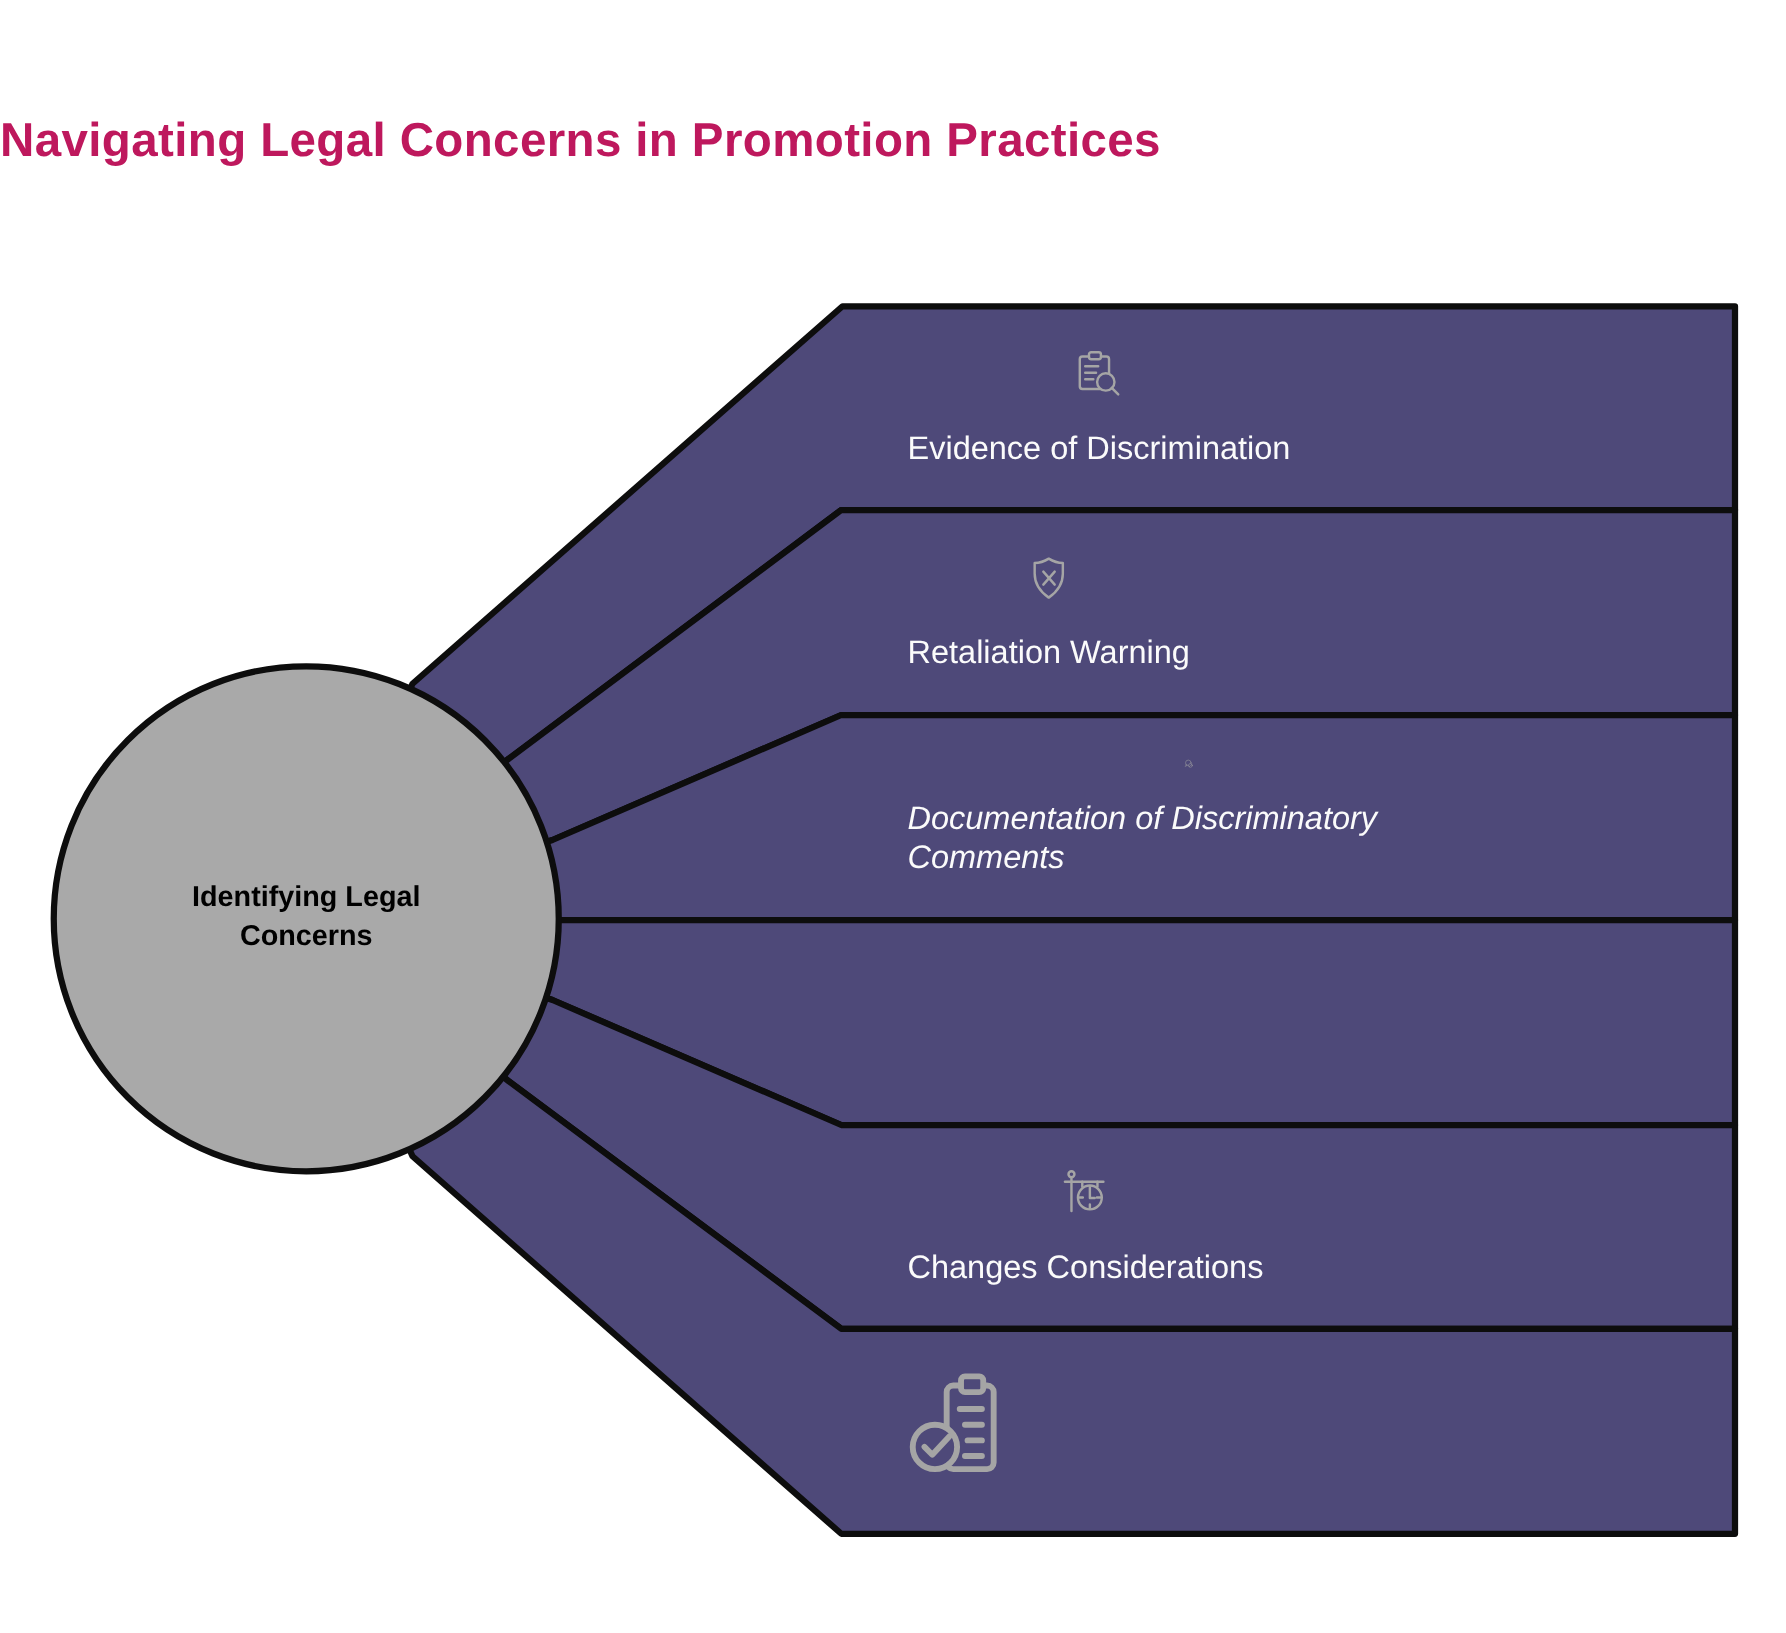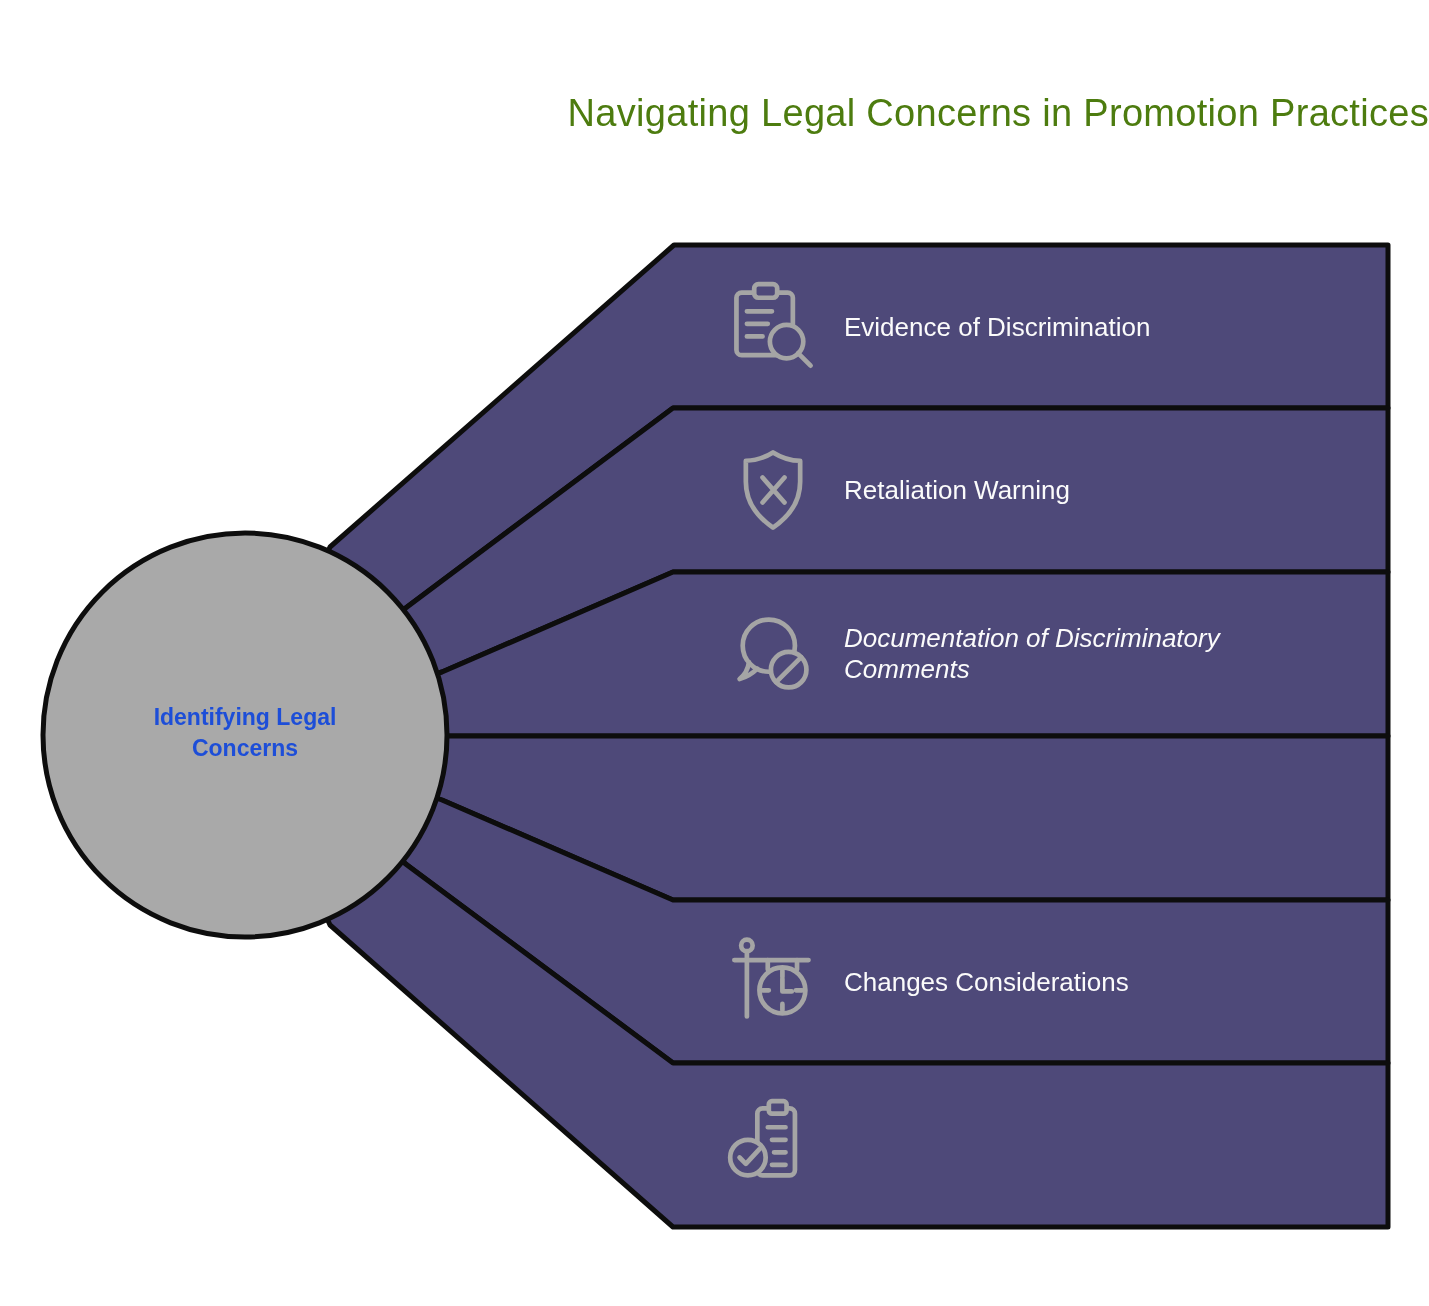--- a/index.html
+++ b/index.html
@@ -1,25 +1,25 @@
 <!DOCTYPE html>
 <html><head>
 <meta charset="utf-8">
 <style>
   html,body{margin:0;padding:0;background:#ffffff;}
   .canvas{position:relative;width:1429px;height:1306px;background:#ffffff;
           font-family:"Liberation Sans",sans-serif;overflow:hidden;}
-  .title{position:absolute;left:0;top:92px;width:100%;text-align:right;
-         font-size:38px;font-weight:normal;color:#4d7c0f;letter-spacing:.3px;}
+  .title{position:absolute;left:0;top:92px;width:100%;text-align:left;
+         font-size:38px;font-weight:bold;color:#be185d;letter-spacing:.3px;}
   svg.fan{position:absolute;left:0;top:0;display:block;}
   .fan polygon{fill:#4e4979;stroke:#0d0d0d;stroke-width:5;stroke-linejoin:round;}
   .fan .hub{fill:#a9a9a9;stroke:#0d0d0d;stroke-width:5;}
   .hub-label{position:absolute;left:125px;top:702px;width:240px;text-align:center;
-             font-size:23px;font-weight:bold;line-height:31px;color:#1d4ed8;}
-  .row{position:absolute;left:726px;height:94px;display:flex;align-items:center;gap:24px;}
+             font-size:23px;font-weight:bold;line-height:31px;color:#000000;}
+  .row{position:absolute;left:726px;height:94px;display:flex;align-items:center;gap:24px;flex-direction:column;}
   .row .lbl{font-size:26px;color:#fbfbfb;white-space:nowrap;}
   .row.wrap .lbl{white-space:normal;width:450px;line-height:31px;font-style:italic;}
   .ic{display:block;}
   .ic *{stroke:#a5a5a5;stroke-width:4.5;fill:none;stroke-linecap:round;stroke-linejoin:round;}
   .ic .fillp{fill:#4e4979;}
 </style>
 </head>
 <body>
 
 <div class="canvas">

